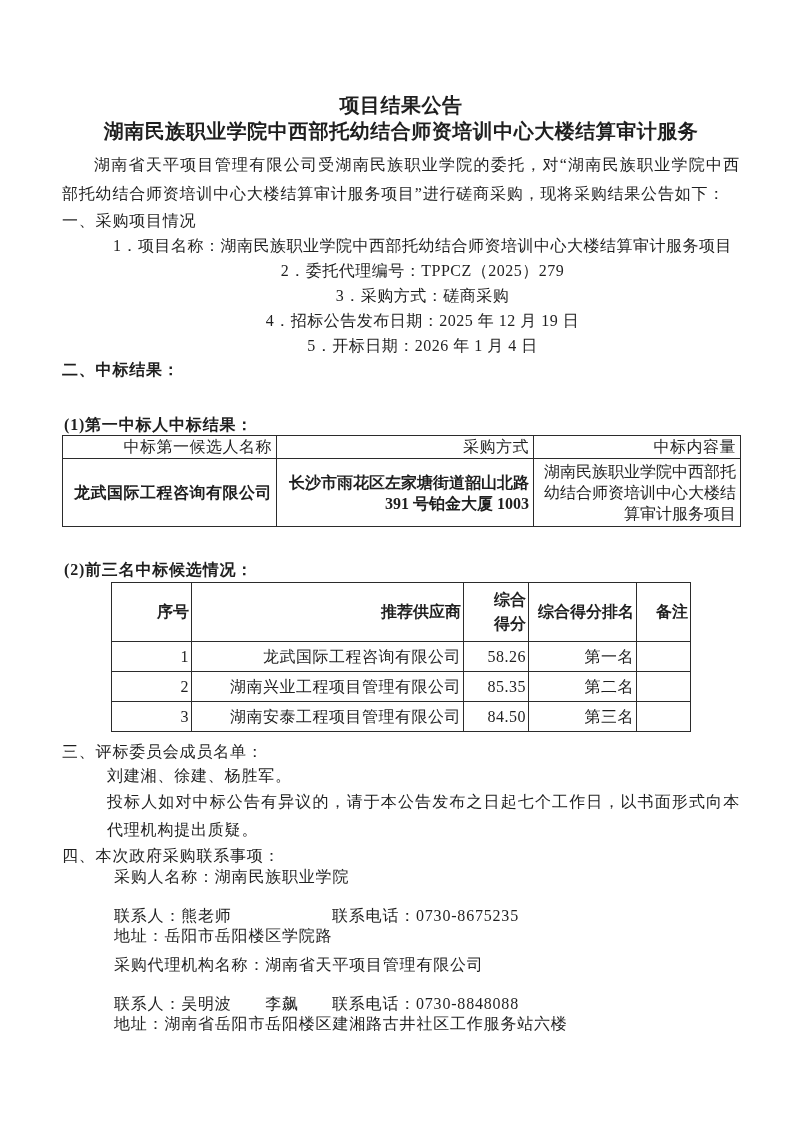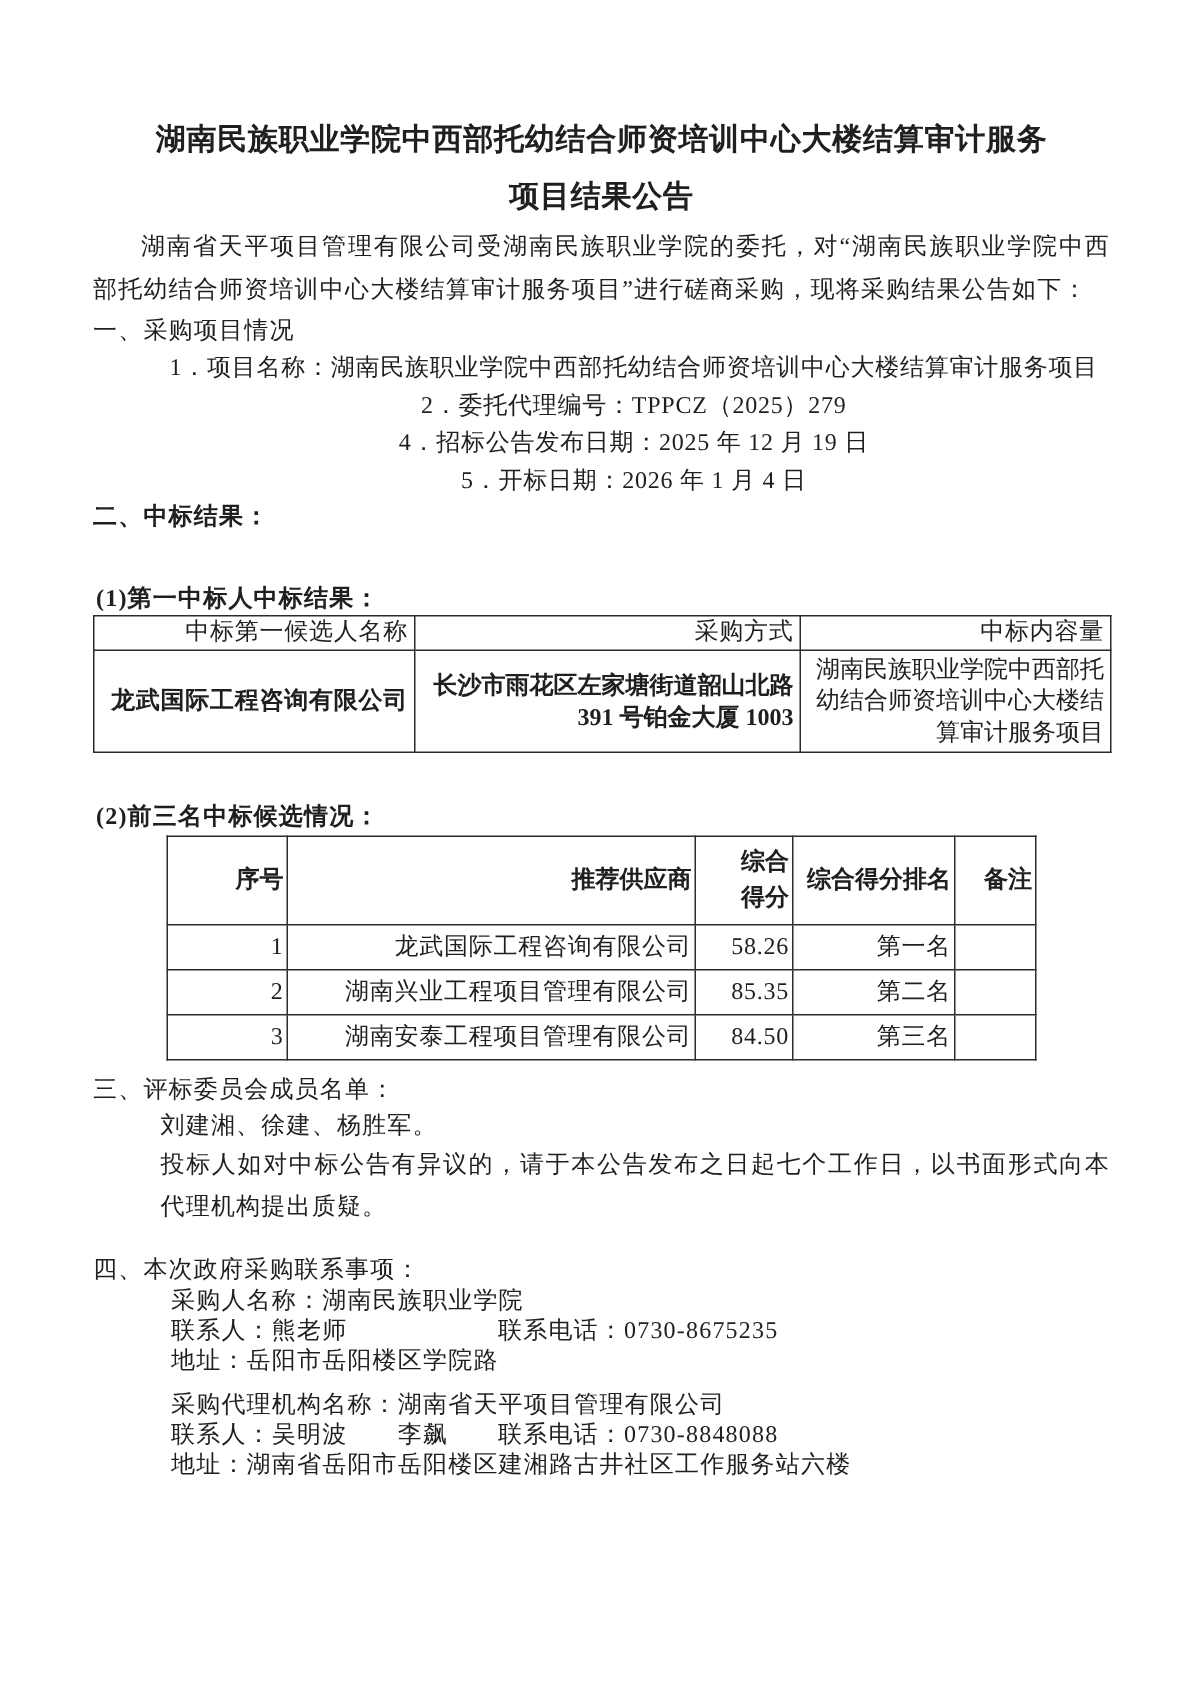--- a/index.html
+++ b/index.html
@@ -31,40 +31,41 @@
   .t1 th { font-weight: 400; padding: 1px 4px; height: 20px; line-height: 20px; }
   .t1 td { padding: 2px 4px; line-height: 21px; }
   .t1 .b { font-weight: 700; }
   .pre { white-space: pre-line; letter-spacing: 0; }
   .t2 { width: 579px; margin-left: 49px; margin-top: 2px; }
   .t2 th { font-weight: 700; height: 56px; line-height: 24px; padding: 1px 2px; letter-spacing: 0; }
   .t2 td { height: 29px; line-height: 28px; padding: 0 2px; }
   .hplain { line-height: 24px; margin-top: 8px; }
   .indent1 { margin-left: 45px; line-height: 24px; }
   .objection { margin: 0 0 0 45px; line-height: 28px; text-align: justify; }
-  .h4 { line-height: 23px; margin-top: 16px; }
+  .h4 { line-height: 23px; margin-top: 0; }
   .contacts { margin-left: 52px; line-height: 20px; }
   .contacts.gap { margin-top: 9px; }
   .cline { line-height: 20px; }
-  .seg { display: inline-block; width: 218px; }
+  .seg { display: inline-block; width: 218px; margin-top: 19px; }
 </style>
 </head>
 <body>
 
 <div class="page">
 
+  <div class="title title2">项目结果公告</div>
   <div class="title">湖南民族职业学院中西部托幼结合师资培训中心大楼结算审计服务</div>
-  <div class="title title2">项目结果公告</div>
 
   <p class="intro">湖南省天平项目管理有限公司受湖南民族职业学院的委托，对“湖南民族职业学院中西部托幼结合师资培训中心大楼结算审计服务项目”进行磋商采购，现将采购结果公告如下：</p>
 
   <div class="hbold">一、采购项目情况</div>
   <div class="list">
     <div class="li">1．项目名称：湖南民族职业学院中西部托幼结合师资培训中心大楼结算审计服务项目</div>
     <div class="li">2．委托代理编号：TPPCZ（2025）279</div>
+    <div class="li">3．采购方式：磋商采购</div>
     <div class="li">4．招标公告发布日期：2025 年 12 月 19 日</div>
     <div class="li">5．开标日期：2026 年 1 月 4 日</div>
   </div>
 
   <div class="h2head">二、中标结果：</div>
   <div class="sublabel">(1)第一中标人中标结果：</div>
 
   <table class="t1">
     <colgroup>
         <col style="width:214px">

